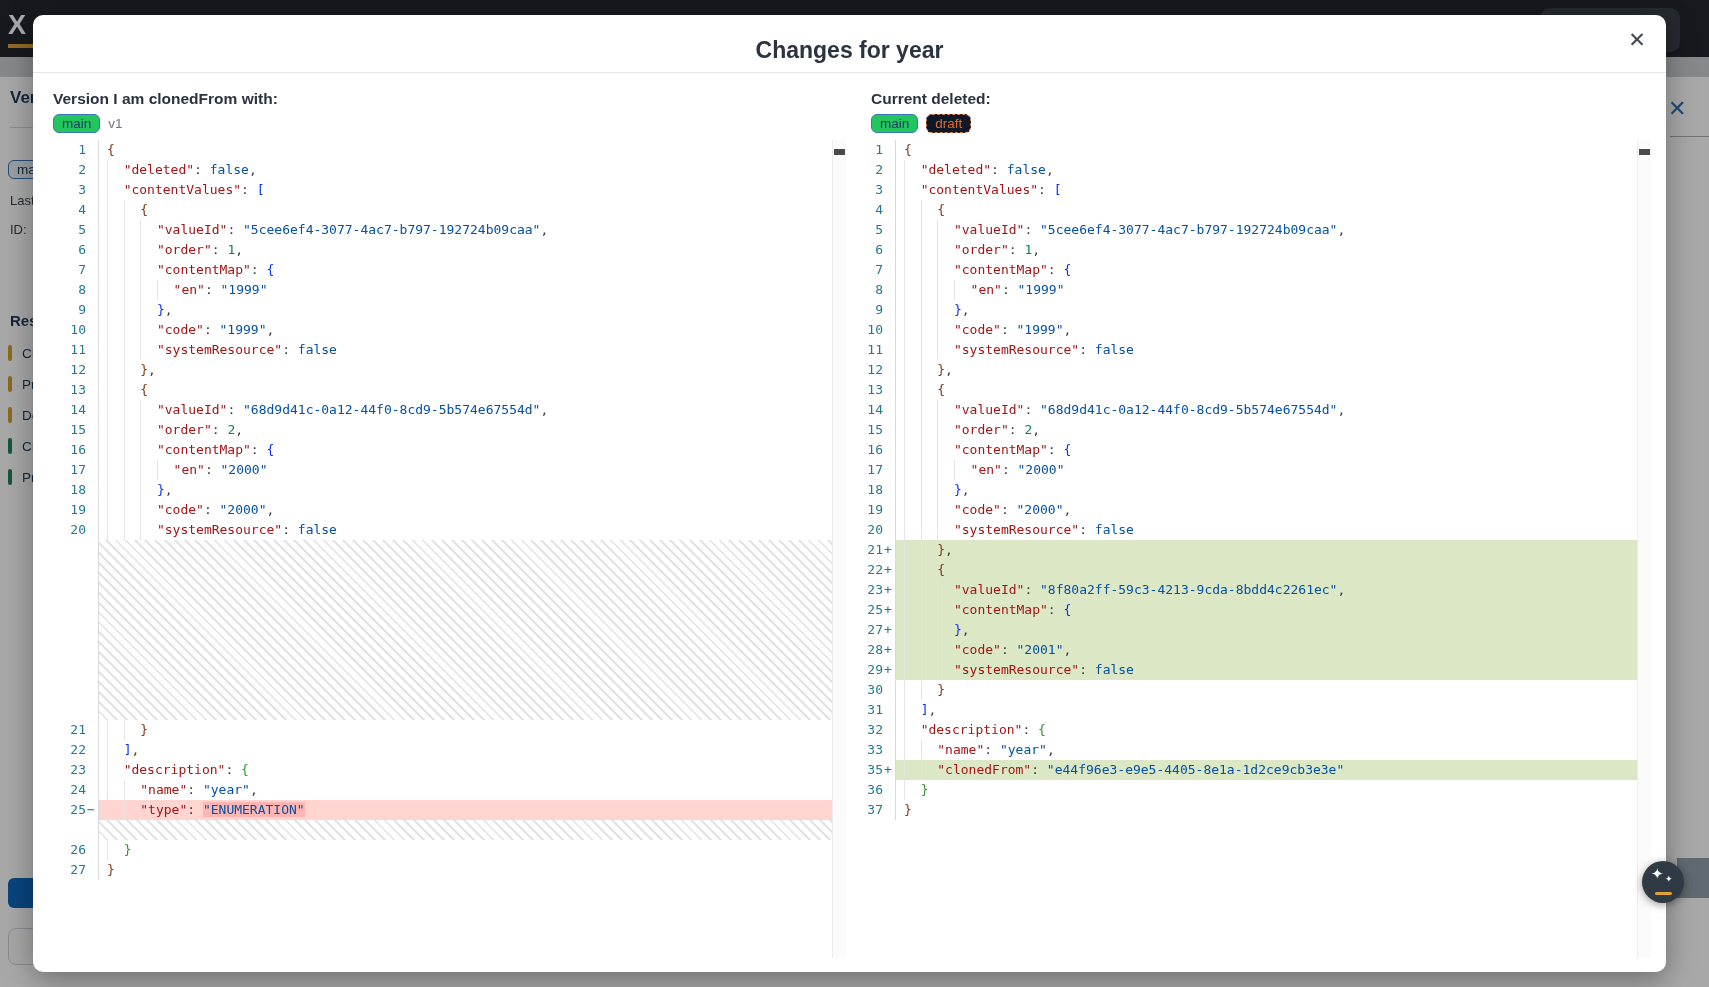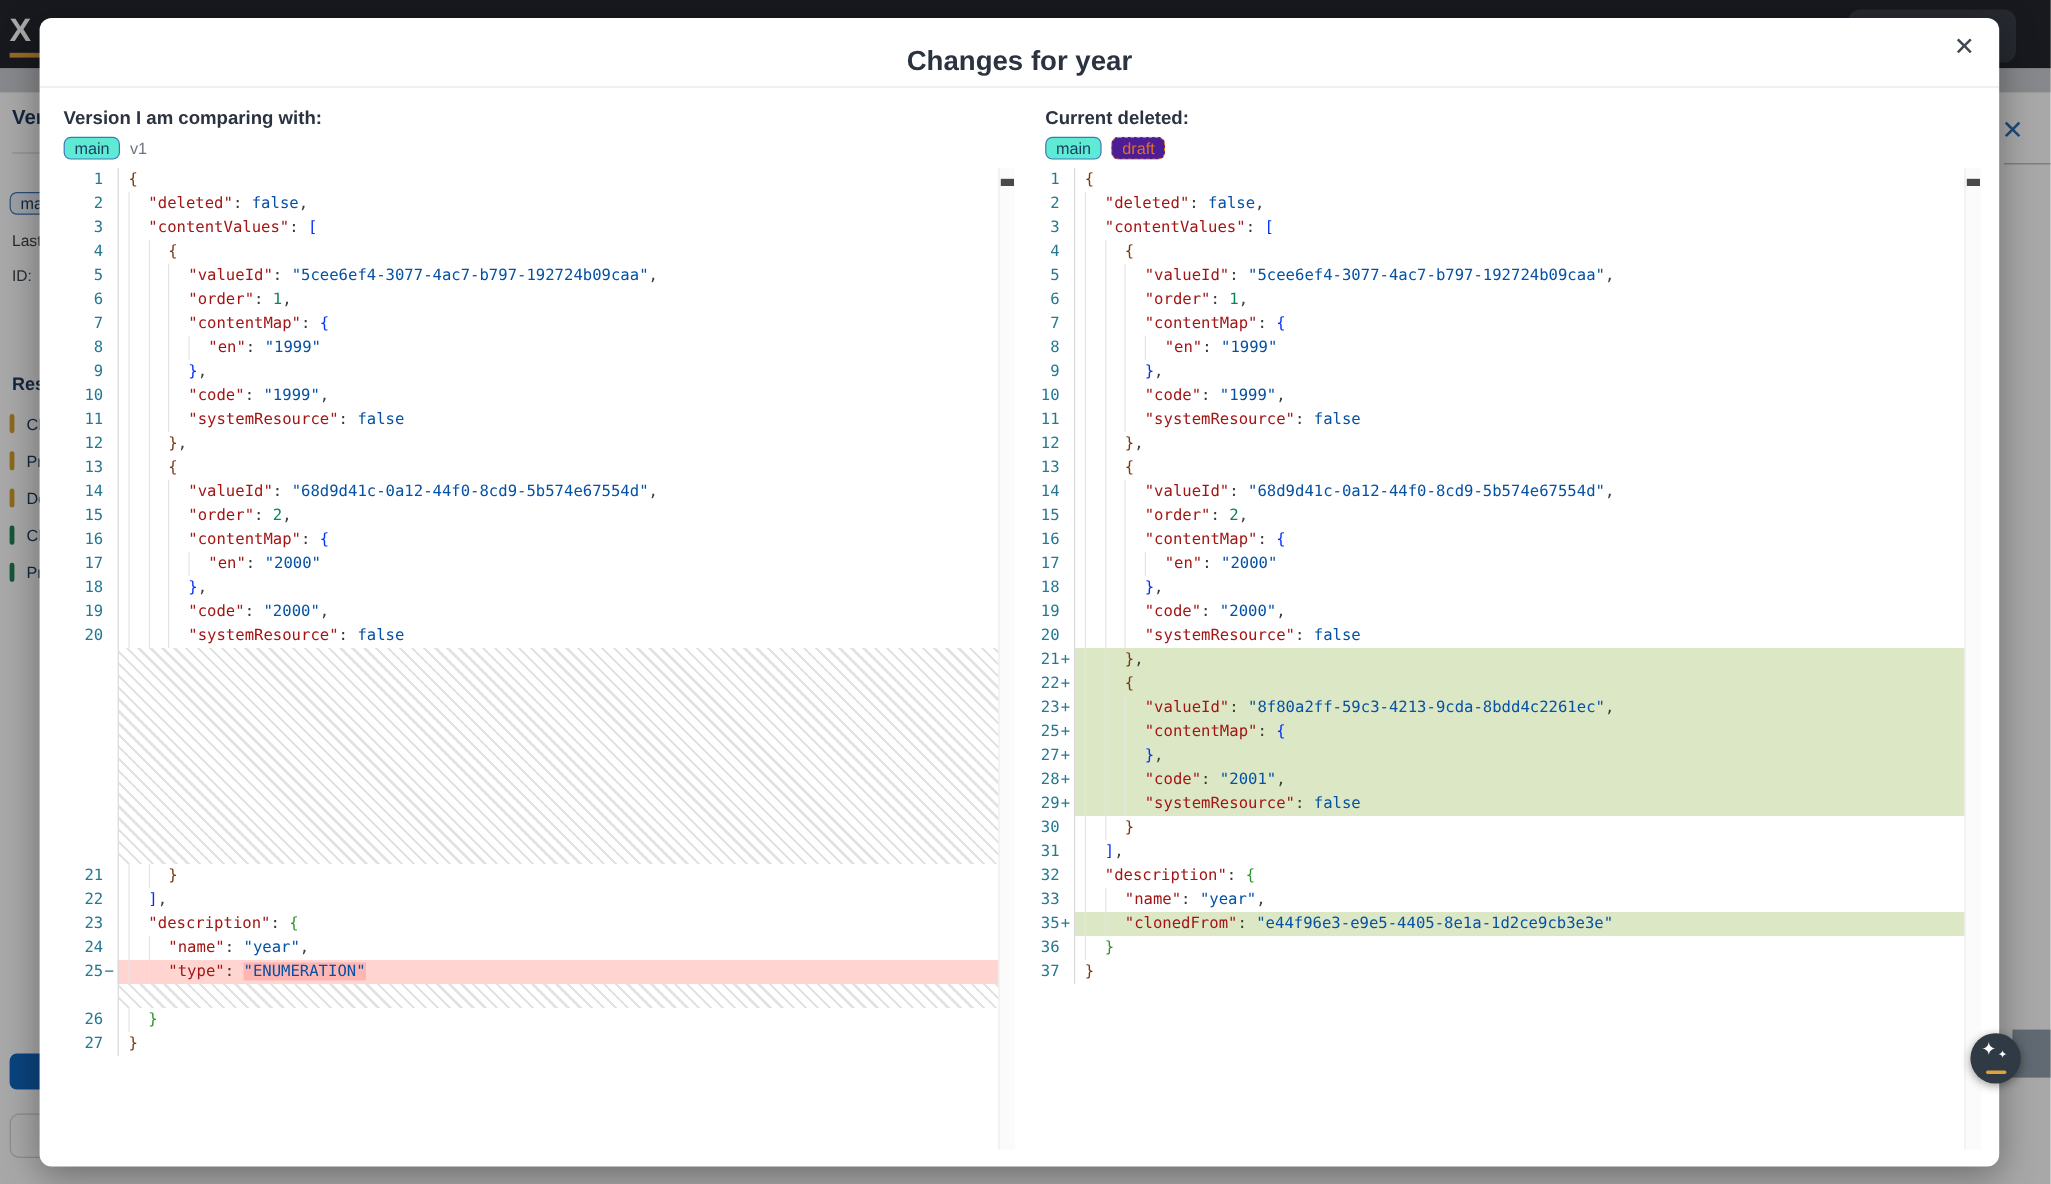--- a/index.html
+++ b/index.html
@@ -41,22 +41,22 @@
   .modal-close{position:absolute;right:16px;top:12px;width:26px;height:26px;line-height:26px;text-align:center;
                font-size:21px;color:#42484F;cursor:pointer;}
   .modal-header-divider{position:absolute;left:0;top:57px;width:100%;height:1px;background:#E3E6EA;}
   .col-head{position:absolute;font-size:15.5px;font-weight:bold;color:#2B3340;}
   .col-head.left{left:20px;top:75px;}
   .col-head.right{left:838px;top:75px;}
   .badge-row{position:absolute;display:flex;align-items:center;gap:8px;}
   .badge-row.left{left:20px;top:99px;}
   .badge-row.right{left:838px;top:99px;}
   .badge{display:inline-block;padding:1px 8px;border-radius:6px;font-size:13.5px;}
-  .badge.solid{border:1.5px solid #3D77B8;background:#5eead4;color:#1D3C5E;}
-  .badge.dashed{border:1.5px dashed #E07B39;background:#4c1d95;color:#DD6F27;}
+  .badge.solid{border:1.5px solid #3D77B8;background:#22c55e;color:#1D3C5E;}
+  .badge.dashed{border:1.5px dashed #E07B39;background:#0f172a;color:#DD6F27;}
   .version-tag{font-size:13.5px;color:#6E7681;}
 
   
   .editor{position:absolute;top:125px;bottom:14px;background:#fff;}
   .editor.left{left:16px;width:797px;}
   .editor.right{left:813px;width:805px;}
   .lines{position:absolute;left:0;top:0;right:13px;bottom:0;overflow:hidden;}
   .vstrip{position:absolute;right:0;top:0;width:13px;bottom:0;background:#FBFBFB;border-left:1px solid #ECECEC;}
   .vmarker{position:absolute;top:9px;left:1px;right:1px;height:6px;background:#4A4A4A;}
 
@@ -130,21 +130,21 @@
   <div class="bg-rect-r"></div>
 </div>
 
 <div class="overlay"></div>
 
 <div class="modal">
   <div class="modal-title">Changes for year</div>
   <div class="modal-close">✕</div>
   <div class="modal-header-divider"></div>
 
-  <div class="col-head left">Version I am comparing with:</div>
+  <div class="col-head left">Version I am clonedFrom with:</div>
   <div class="badge-row left">
     <span class="badge solid">main</span>
     <span class="version-tag">v1</span>
   </div>
 
   <div class="col-head right">Current deleted:</div>
   <div class="badge-row right">
     <span class="badge solid">main</span>
     <span class="badge dashed">draft</span>
   </div>

